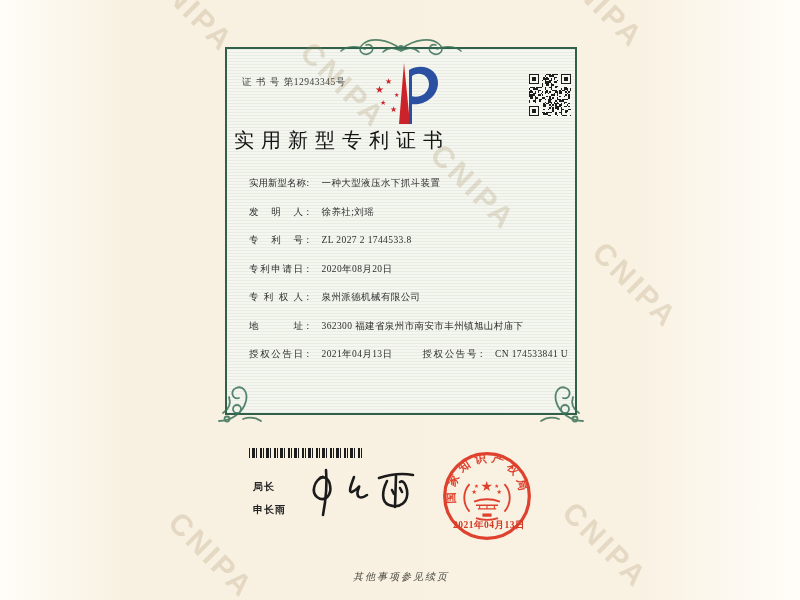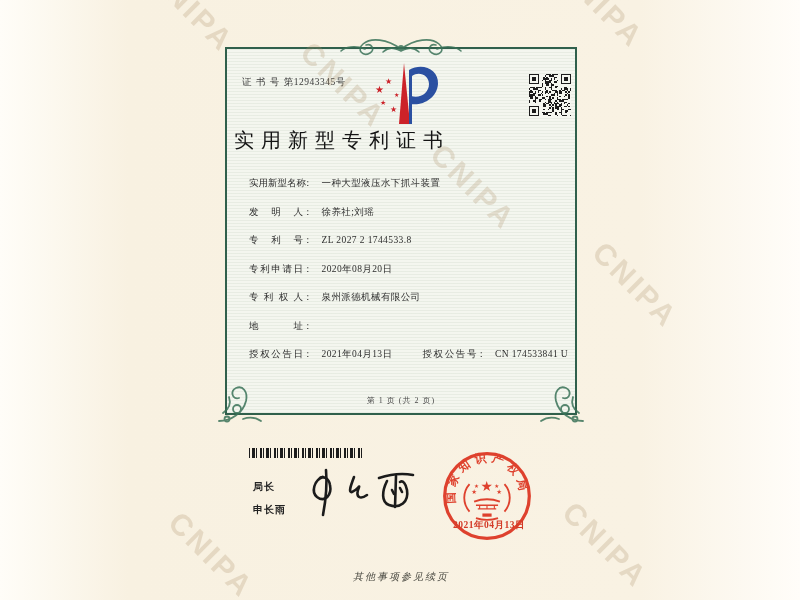--- a/index.html
+++ b/index.html
@@ -441,20 +441,21 @@
         </span>
         <span class="field-colon">：</span>
         <span class="field-value">泉州派德机械有限公司</span>
       </div>
       <div class="field-row">
         <span class="field-label">
           <span>地</span>
           <span>址</span>
         </span>
         <span class="field-colon">：</span>
+        <span class="field-value">362300 福建省泉州市南安市丰州镇旭山村庙下</span>
       </div>
       <div class="field-row">
         <span class="field-label">
           <span>授</span>
           <span>权</span>
           <span>公</span>
           <span>告</span>
           <span>日</span>
         </span>
         <span class="field-colon">：</span>
@@ -509,16 +510,15 @@
       <text x="58" y="41" font-size="6" stroke="none" font-family="DejaVu Sans,sans-serif">★</text>
       <path d="M36,56 Q50,51 64,56" fill="none" stroke-width="2"></path>
       <path d="M38,60 L62,60 M40,64 L60,64" fill="none" stroke-width="1.6"></path>
       <path d="M42,60 L42,64 M50,60 L50,64 M58,60 L58,64" fill="none" stroke-width="1.2"></path>
       <rect x="45" y="69" width="10" height="3.5" stroke="none"></rect>
       <path d="M38,74 Q50,78 62,74" fill="none" stroke-width="2"></path>
     </g>
   </svg>
   <div class="seal-date">2021年04月13日</div>
 
-  <div class="page-indicator">第 1 页 (共 2 页)</div>
 </div>
 
 <div class="footer-note">其他事项参见续页</div>
 
 </body></html>

